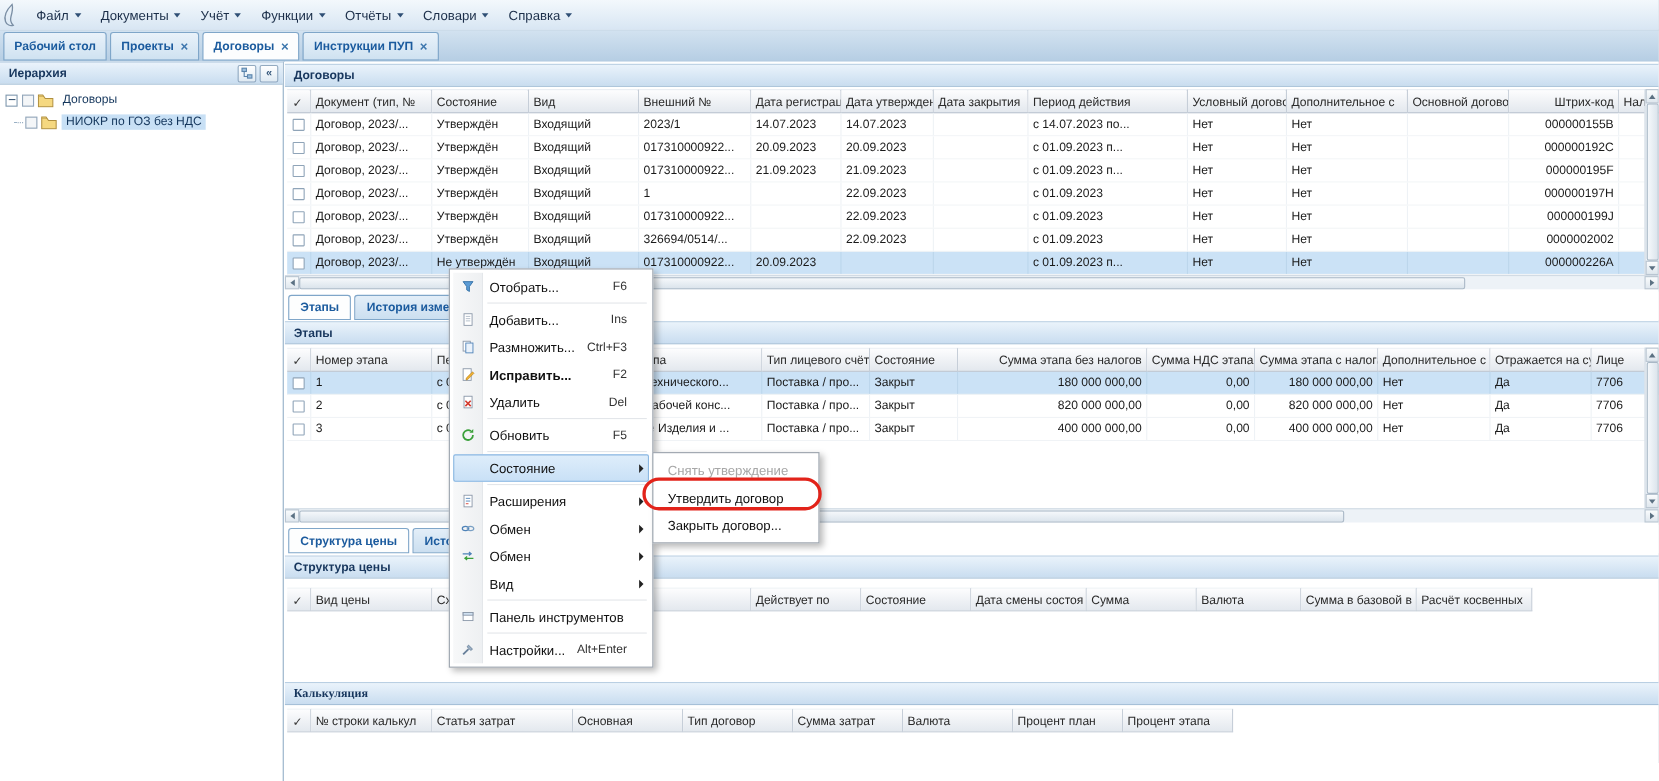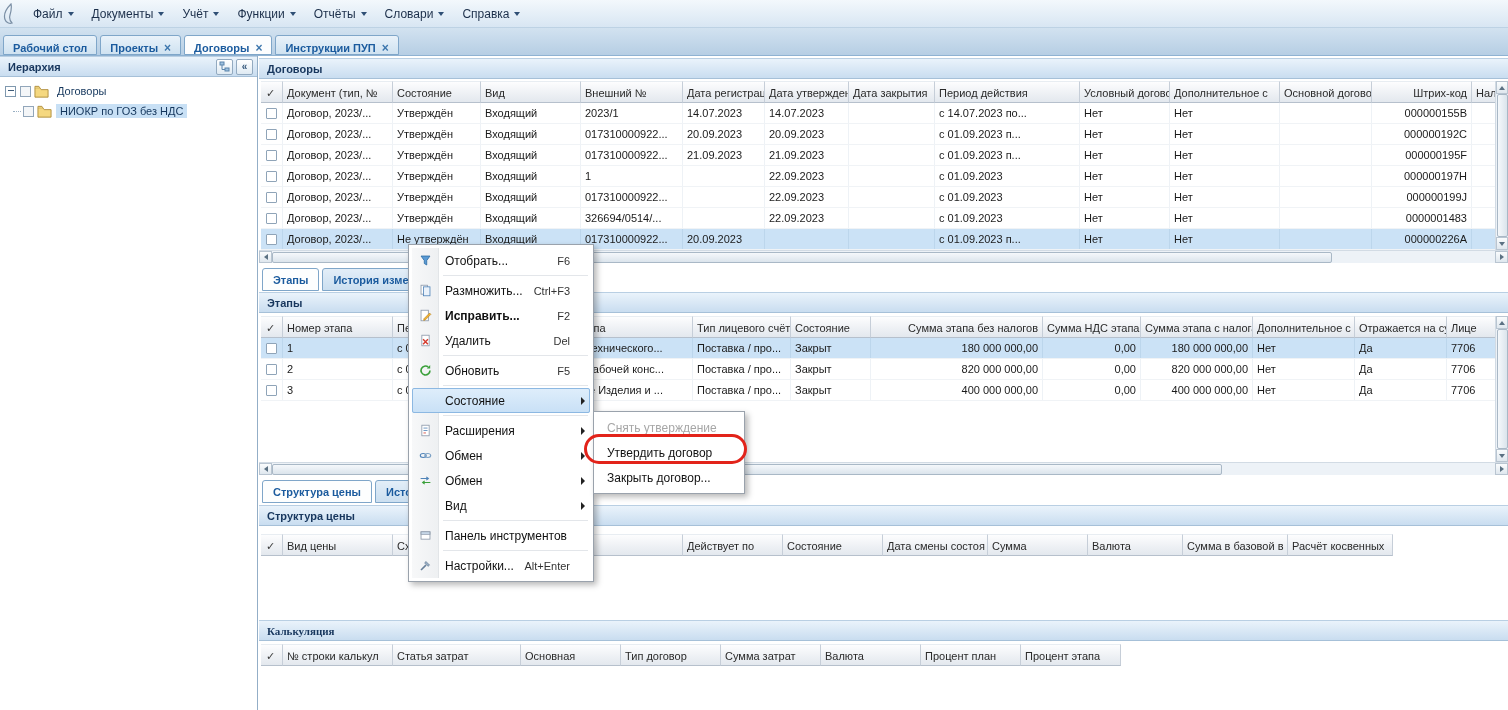--- a/index.html
+++ b/index.html
@@ -18,22 +18,22 @@
   .menu-items { display:flex; align-items:center; height:100%; }
   .menu-item { display:flex; align-items:center; padding:0 9px; height:100%; font-size:12px; color:#1c2f4a; cursor:default; }
   .dd-arrow { width:0; height:0; border-left:3.5px solid transparent; border-right:3.5px solid transparent; border-top:4px solid #2f4f75; margin-left:5px; }
   
   .tabbar {
     position:absolute; top:28px; left:0; right:0; height:28px; box-sizing:border-box;
     background:linear-gradient(#d2e2f0,#b6cee4); border-bottom:1px solid #8fb2d2;
     display:flex; align-items:flex-end; padding-left:3px; gap:3px;
   }
   .dtab {
-    height:20px; box-sizing:border-box; display:flex; align-items:flex-end; gap:6px;
-    padding:0 9px; border:1px solid #7fa6c9; border-radius:3px 3px 0 0;
+    height:20px; box-sizing:border-box; display:flex; align-items:center; gap:6px;
+    padding:12px 9px; border:1px solid #7fa6c9; border-radius:3px 3px 0 0;
     background:linear-gradient(#e9f2fa,#cfe2f1); color:#1b5b9e; font-weight:bold; font-size:11px;
   }
   .dtab.active { background:#fcfdfe; }
   .dtab-close { color:#3c76ad; font-size:12px; font-weight:bold; line-height:1; }
   
   .panel-header {
     position:absolute; left:0; right:0; height:21px; box-sizing:border-box;
     background:linear-gradient(#eaf3fb,#c9ddf0); border-top:1px solid #b9cfe3; border-bottom:1px solid #a6c0d8;
     display:flex; align-items:center; padding:0 8px; color:#17365d; font-weight:bold; font-size:11px;
   }
@@ -334,21 +334,21 @@
           <div class="td" style="width: 88px;">Утверждён</div>
           <div class="td" style="width: 100px;">Входящий</div>
           <div class="td" style="width: 102px;">326694/0514/...</div>
           <div class="td" style="width: 82px;"></div>
           <div class="td" style="width: 84px;">22.09.2023</div>
           <div class="td" style="width: 86px;"></div>
           <div class="td" style="width: 145px;">с 01.09.2023</div>
           <div class="td" style="width: 90px;">Нет</div>
           <div class="td" style="width: 110px;">Нет</div>
           <div class="td" style="width: 92px;"></div>
-          <div class="td" style="width: 100px; text-align: right;">0000001483</div>
+          <div class="td" style="width: 100px; text-align: right;">0000002002</div>
           <div class="td" style="width: 60px;"></div>
         </div>
         <div class="tr row selected">
           <div class="td td-check" style="width: 22px;">
             <span class="cb"></span>
           </div>
           <div class="td" style="width: 110px;">Договор, 2023/...</div>
           <div class="td" style="width: 88px;">Не утверждён</div>
           <div class="td" style="width: 100px;">Входящий</div>
           <div class="td" style="width: 102px;">017310000922...</div>
@@ -523,20 +523,31 @@
           </svg>
         </span>
         <span class="ctx-label">Отобрать...</span>
         <span class="ctx-short">F6</span>
         <span class="ctx-arrowbox"></span>
       </div>
       <div class="ctx-sep"></div>
       <div class="ctx-item">
         <span class="ctx-icon">
           <svg width="13" height="13" viewBox="0 0 16 16">
+            <rect x="3.5" y="1.5" width="9" height="13" fill="#fff" stroke="#8a97a8"></rect>
+            <path d="M5.5 4.5h5M5.5 7h5M5.5 9.5h5" stroke="#aeb9c6" stroke-width="1"></path>
+          </svg>
+        </span>
+        <span class="ctx-label">Добавить...</span>
+        <span class="ctx-short">Ins</span>
+        <span class="ctx-arrowbox"></span>
+      </div>
+      <div class="ctx-item">
+        <span class="ctx-icon">
+          <svg width="13" height="13" viewBox="0 0 16 16">
             <rect x="2.5" y="1.5" width="8" height="11" fill="#fff" stroke="#8a97a8"></rect>
             <rect x="5.5" y="3.5" width="8" height="11" fill="#eaf2fb" stroke="#4f83b8"></rect>
           </svg>
         </span>
         <span class="ctx-label">Размножить...</span>
         <span class="ctx-short">Ctrl+F3</span>
         <span class="ctx-arrowbox"></span>
       </div>
       <div class="ctx-item bold">
         <span class="ctx-icon">

